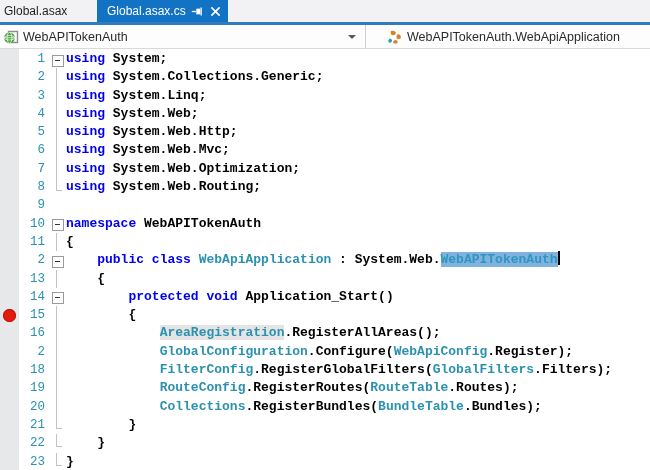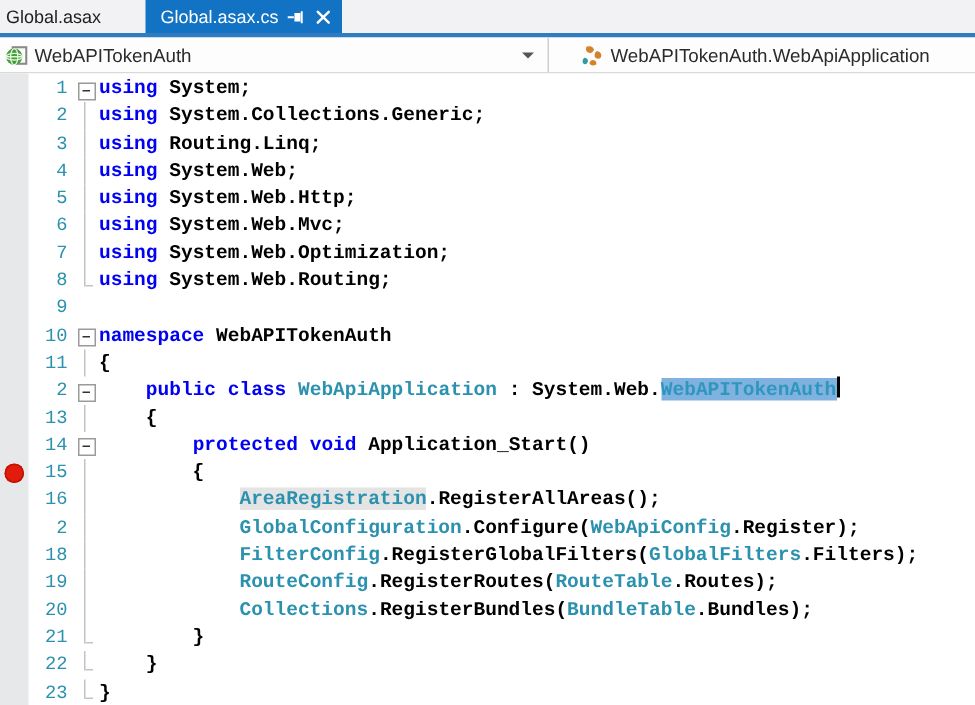--- a/index.html
+++ b/index.html
@@ -120,21 +120,21 @@
           <span class="ct"><span class="tk-k">using</span><span class="tk-p"> System;</span></span>
         </div>
         <div class="cl">
           <span class="ln">2</span>
           <span class="ol line"></span>
           <span class="ct"><span class="tk-k">using</span><span class="tk-p"> System.Collections.Generic;</span></span>
         </div>
         <div class="cl">
           <span class="ln">3</span>
           <span class="ol line"></span>
-          <span class="ct"><span class="tk-k">using</span><span class="tk-p"> Routing.Linq;</span></span>
+          <span class="ct"><span class="tk-k">using</span><span class="tk-p"> System.Linq;</span></span>
         </div>
         <div class="cl">
           <span class="ln">4</span>
           <span class="ol line"></span>
           <span class="ct"><span class="tk-k">using</span><span class="tk-p"> System.Web;</span></span>
         </div>
         <div class="cl">
           <span class="ln">5</span>
           <span class="ol line"></span>
           <span class="ct"><span class="tk-k">using</span><span class="tk-p"> System.Web.Http;</span></span>

